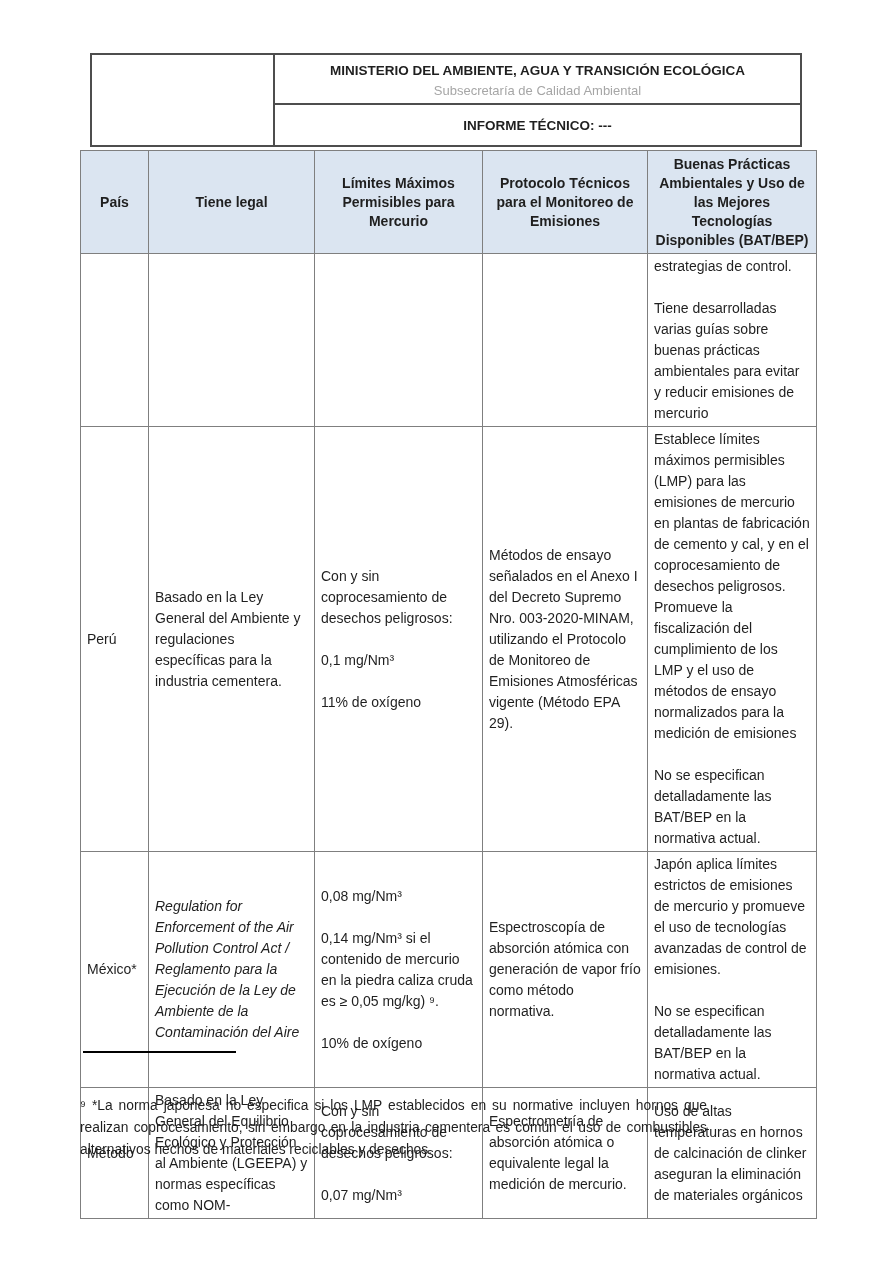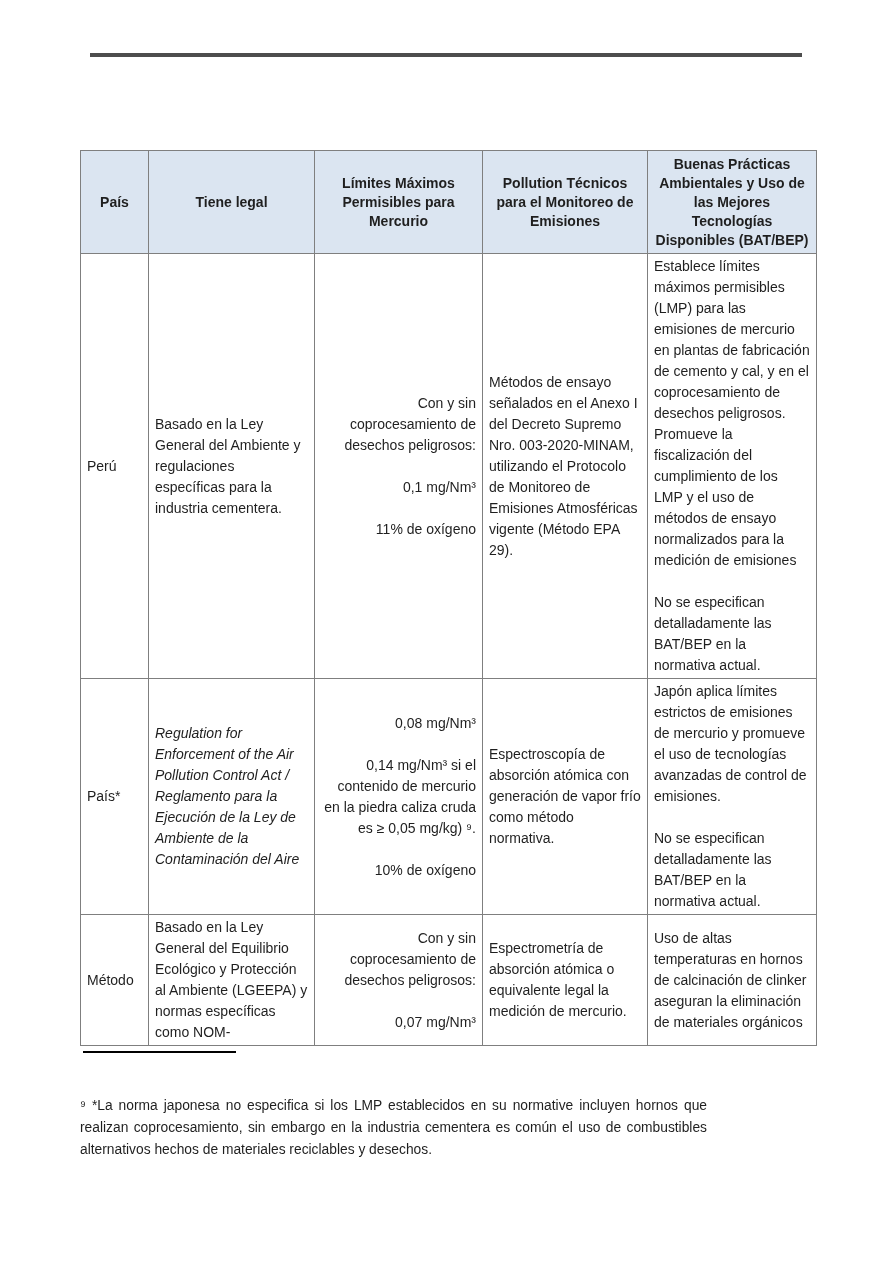--- a/index.html
+++ b/index.html
@@ -30,21 +30,21 @@
   table.main th, table.main td {
     border:1px solid #7f7f7f; box-sizing:border-box;
     vertical-align:middle; padding:2px 6px; overflow:hidden;
   }
   table.main th {
     background:#dbe5f1; font-size:14px; font-weight:bold;
     text-align:center; line-height:1.35; padding:4px 5px;
   }
   table.main td { font-size:14px; line-height:1.5; }
   .cellwrap { white-space:pre-line; }
-  .c-center { text-align:right; }
+  .c-center { text-align:left; }
   .v-top { vertical-align:top !important; }
   .italic { font-style:italic; }
   tr.hrow  { height:81px; }
   tr.r0 { height:125px; }
   tr.r1 { height:366px; }
   tr.r2 { height:198px; }
   tr.r3 { height:99px; }
 
   
   .footrule {
@@ -55,39 +55,65 @@
     position:absolute; left:80px; top:1081px; width:627px;
     font-size:13.8px; line-height:1.62; text-align:justify; color:#1f1f1f;
   }
   .fn-marker { font-size:13.8px; }
 </style>
 </head>
 <body>
 
 <div class="topbox">
   <div class="logo-cell"></div>
+  <div class="head-right">
+    <div class="head-title-cell">
+      <div class="ministry">MINISTERIO DEL AMBIENTE, AGUA Y TRANSICIÓN ECOLÓGICA</div>
+      <div class="subtitle">Subsecretaría de Calidad Ambiental</div>
+    </div>
+    <div class="informe-cell">INFORME TÉCNICO: ---</div>
+  </div>
 </div>
 
 <table class="main">
   <colgroup>
     <col style="width:68px">
       <col style="width:166px">
       <col style="width:168px">
       <col style="width:165px">
       <col style="width:169px">
   </colgroup>
   <tbody>
       <tr class="hrow">
     <th>País</th>
     <th>Tiene legal</th>
     <th>Límites Máximos Permisibles para Mercurio</th>
-    <th>Pollution Técnicos para el Monitoreo de Emisiones</th>
+    <th>Protocolo Técnicos para el Monitoreo de Emisiones</th>
     <th>Buenas Prácticas Ambientales y Uso de las Mejores Tecnologías Disponibles (BAT/BEP)</th>
   </tr>
 
+  <tr class="r0">
+    <td>
+          <div class="cellwrap"></div>
+        </td>
+    <td>
+          <div class="cellwrap"></div>
+        </td>
+    <td>
+          <div class="cellwrap c-center"></div>
+        </td>
+    <td>
+          <div class="cellwrap"></div>
+        </td>
+    <td class="v-top">
+          <div class="cellwrap">estrategias de control.
+
+Tiene desarrolladas varias guías sobre buenas prácticas ambientales para evitar y reducir emisiones de mercurio</div>
+        </td>
+  </tr>
 
   <tr class="r1">
     <td>
           <div class="cellwrap">Perú</div>
         </td>
     <td>
           <div class="cellwrap">Basado en la Ley General del Ambiente y regulaciones específicas para la industria cementera.</div>
         </td>
     <td>
           <div class="cellwrap c-center">Con y sin coprocesamiento de desechos peligrosos:
@@ -101,21 +127,21 @@
         </td>
     <td>
           <div class="cellwrap">Establece límites máximos permisibles (LMP) para las emisiones de mercurio en plantas de fabricación de cemento y cal, y en el coprocesamiento de desechos peligrosos. Promueve la fiscalización del cumplimiento de los LMP y el uso de métodos de ensayo normalizados para la medición de emisiones
 
 No se especifican detalladamente las BAT/BEP en la normativa actual.</div>
         </td>
   </tr>
 
   <tr class="r2">
     <td>
-          <div class="cellwrap">País*</div>
+          <div class="cellwrap">México*</div>
         </td>
     <td>
           <div class="cellwrap italic">Regulation for Enforcement of the Air Pollution Control Act / Reglamento para la Ejecución de la Ley de Ambiente de la Contaminación del Aire</div>
         </td>
     <td>
           <div class="cellwrap c-center">0,08 mg/Nm³
 
 0,14 mg/Nm³ si el contenido de mercurio en la piedra caliza cruda es ≥ 0,05 mg/kg) ⁹.
 
 10% de oxígeno</div>

